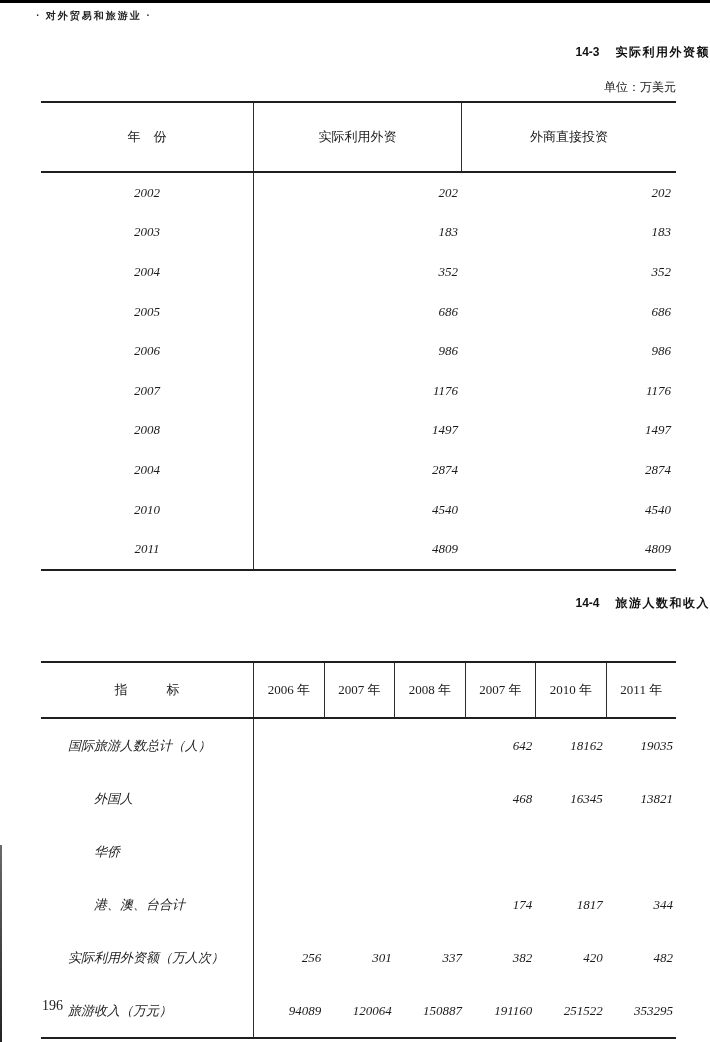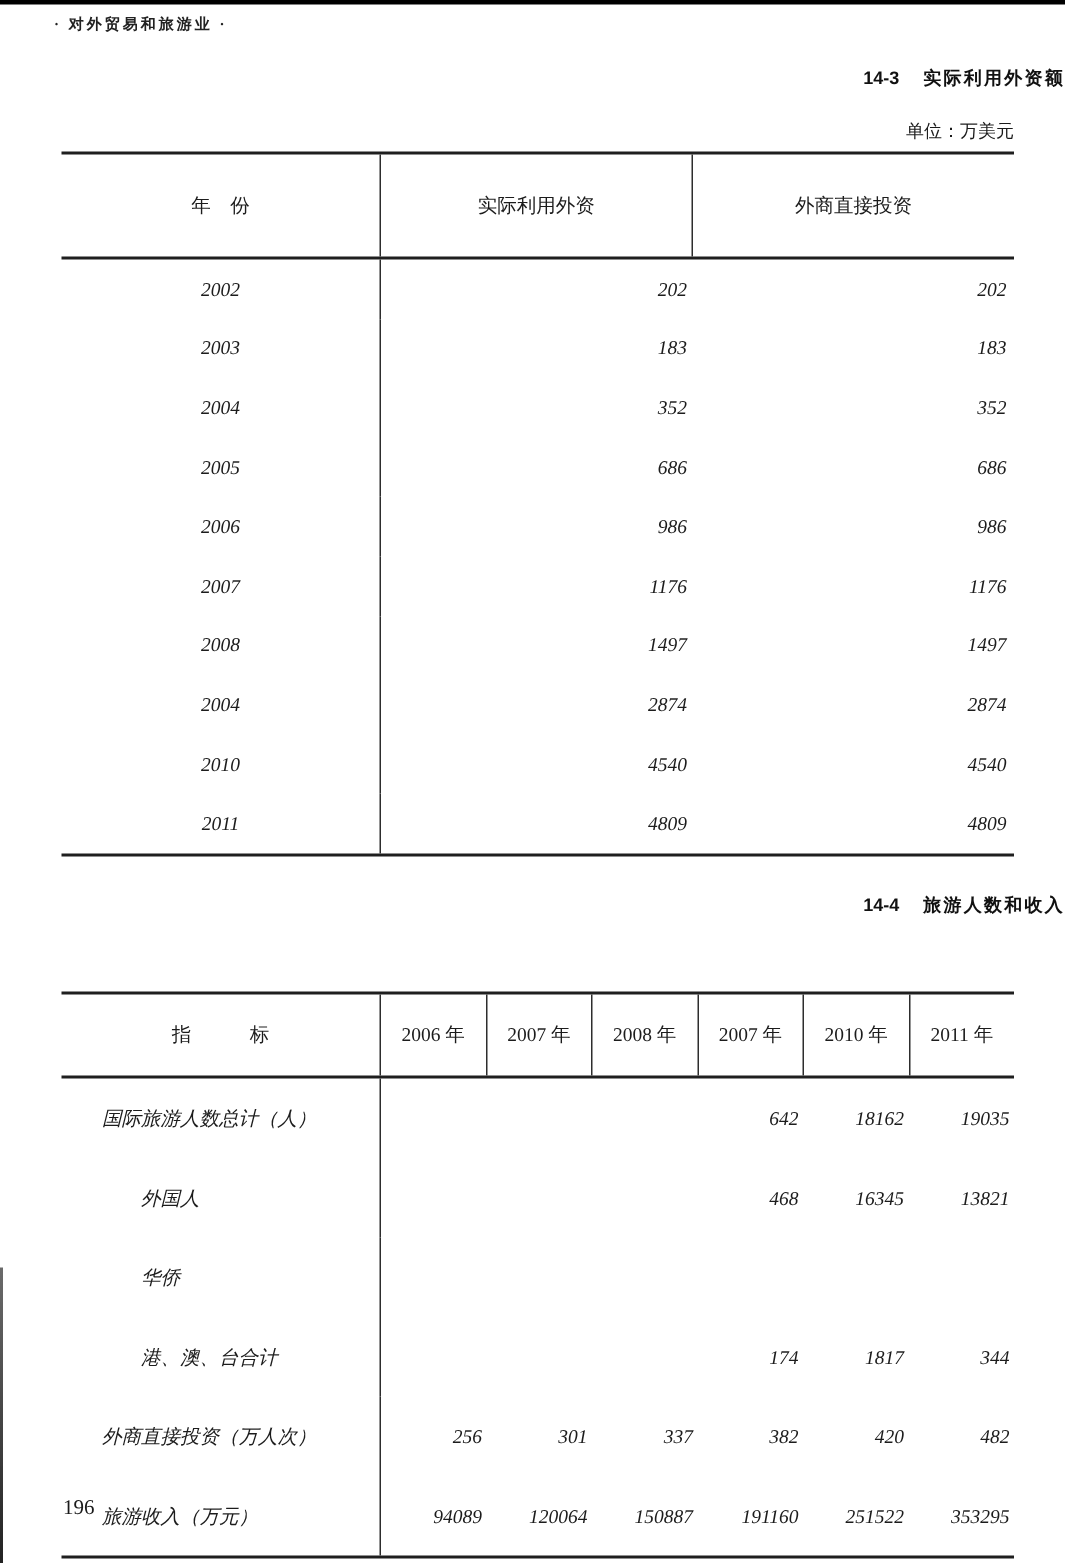--- a/index.html
+++ b/index.html
@@ -183,21 +183,21 @@
       <div class="trow">
         <div class="cell t2-label lbl indent">港、澳、台合计</div>
         <div class="cell num t2-year"></div>
         <div class="cell num t2-year"></div>
         <div class="cell num t2-year"></div>
         <div class="cell num t2-year">174</div>
         <div class="cell num t2-year">1817</div>
         <div class="cell num t2-year">344</div>
       </div>
       <div class="trow">
-        <div class="cell t2-label lbl">外商直接投资（万人次）</div>
+        <div class="cell t2-label lbl">实际利用外资额（万人次）</div>
         <div class="cell num t2-year">256</div>
         <div class="cell num t2-year">301</div>
         <div class="cell num t2-year">337</div>
         <div class="cell num t2-year">382</div>
         <div class="cell num t2-year">420</div>
         <div class="cell num t2-year">482</div>
       </div>
       <div class="trow">
         <div class="cell t2-label lbl">旅游收入（万元）</div>
         <div class="cell num t2-year">94089</div>

